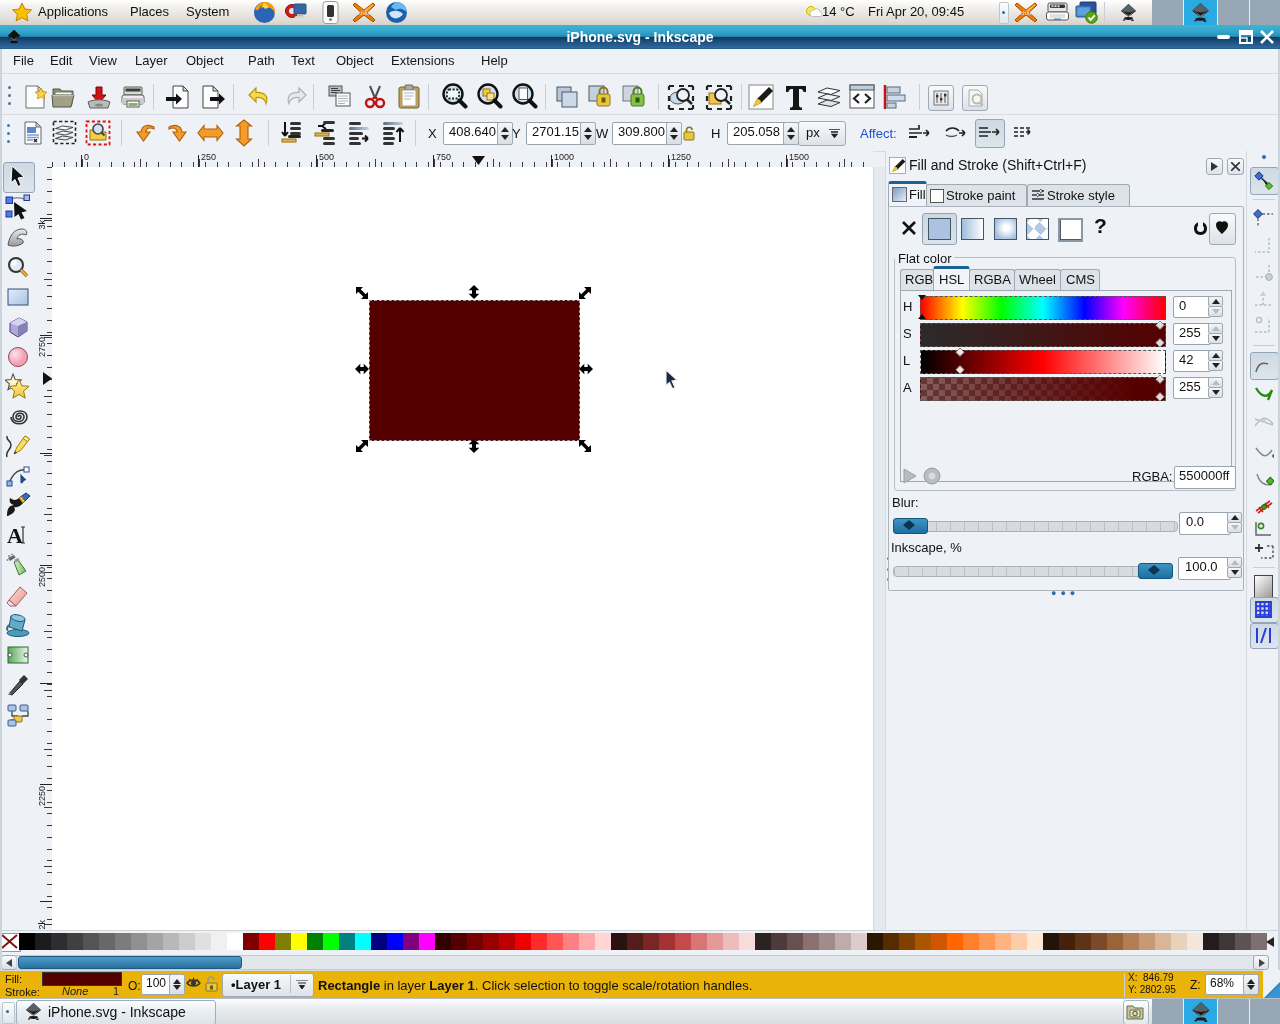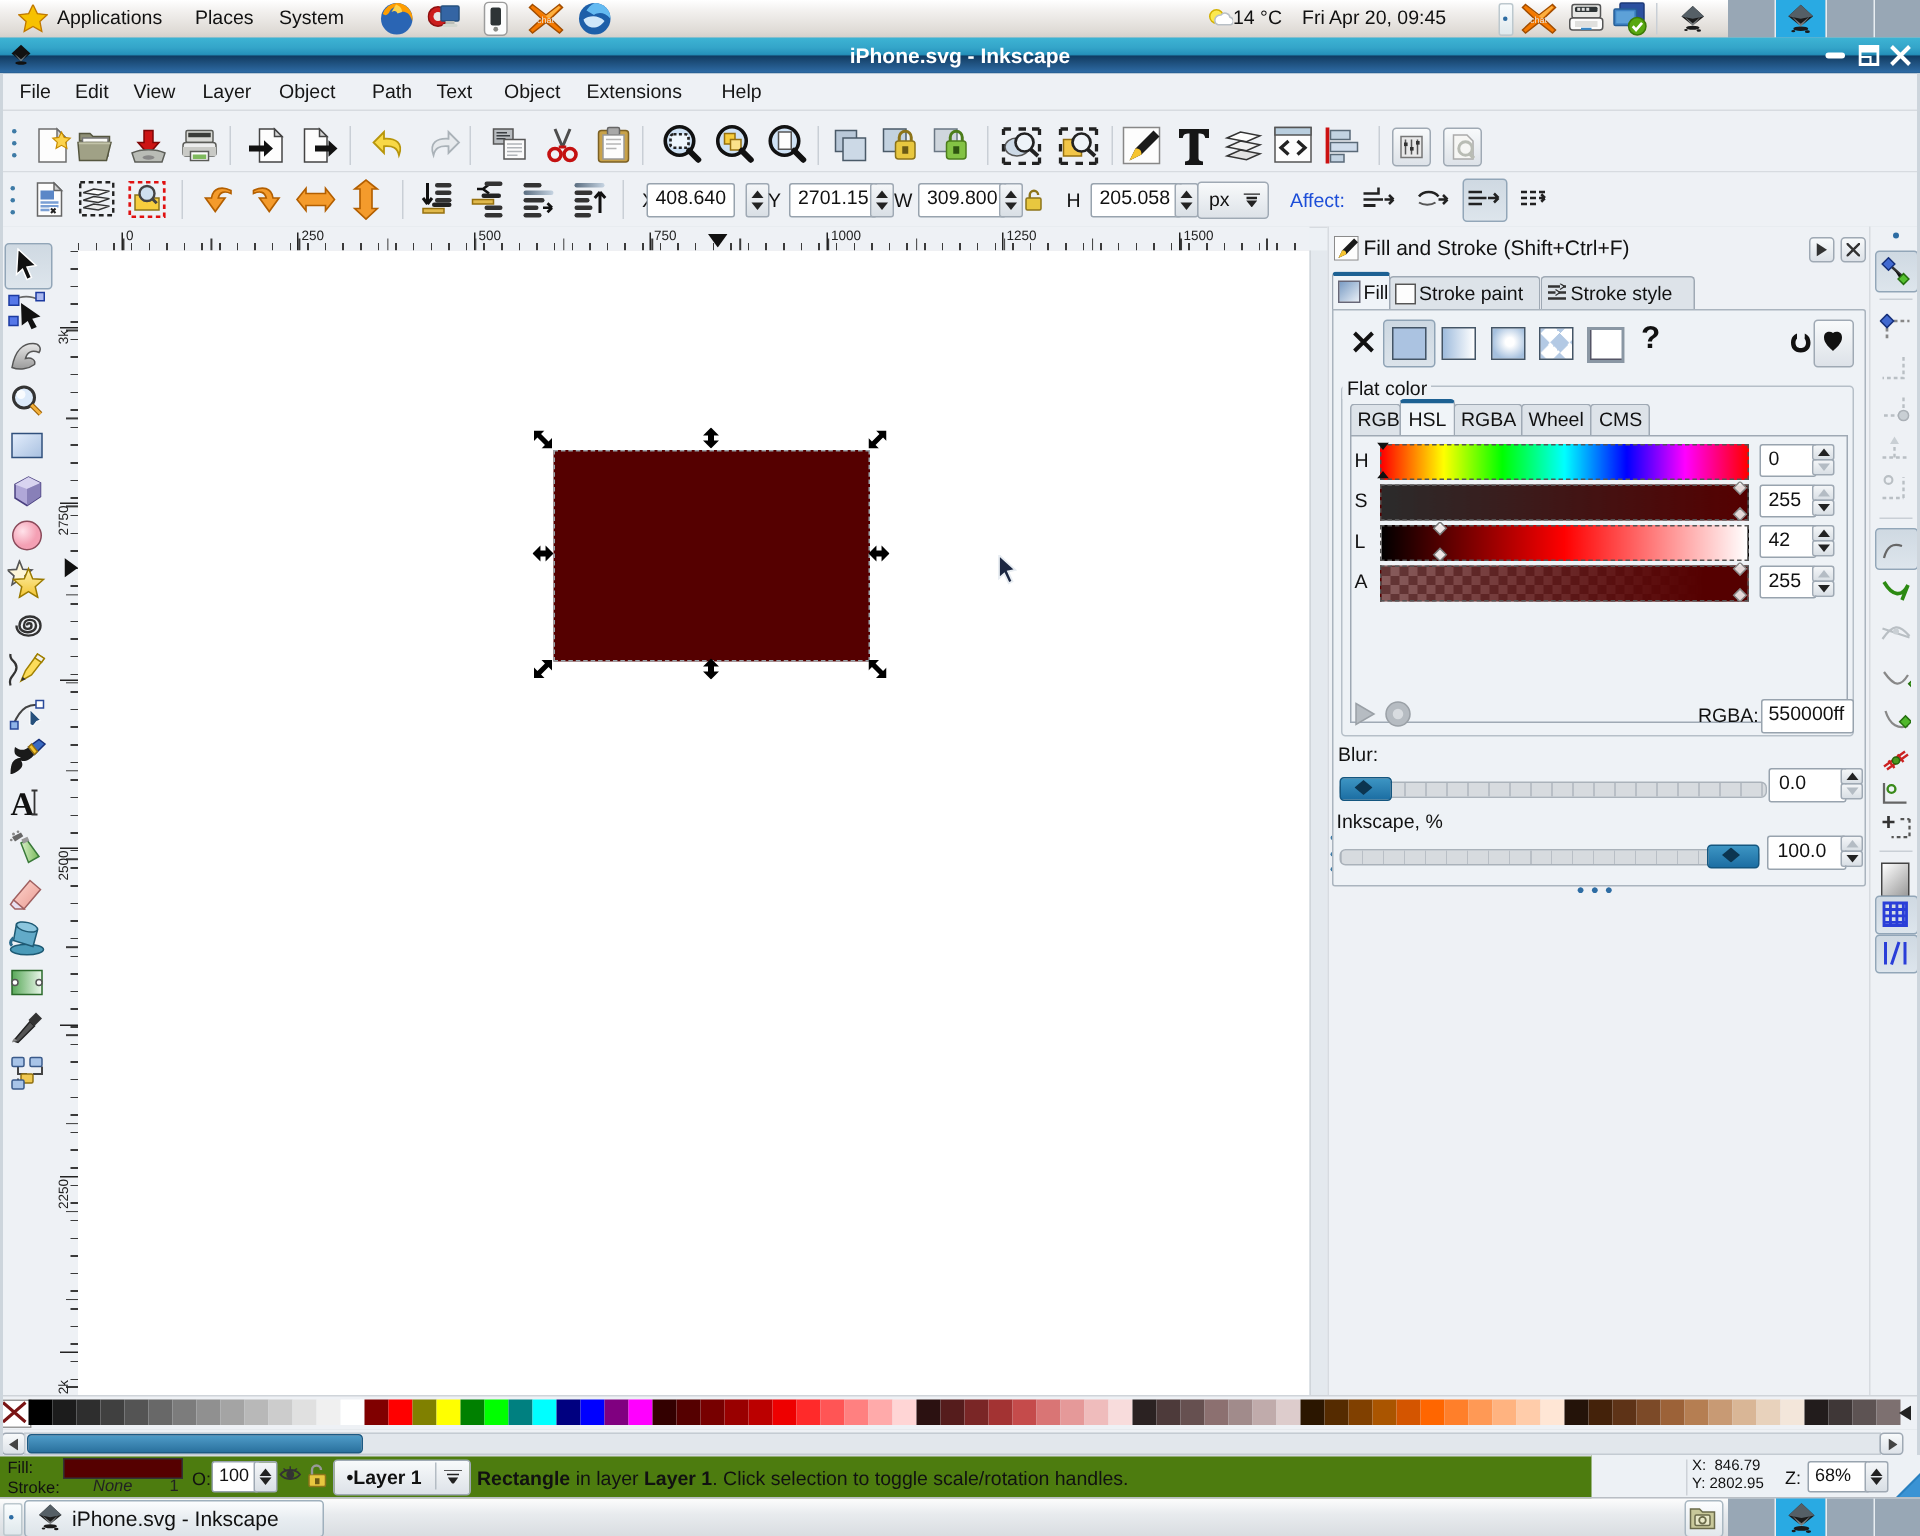--- a/index.html
+++ b/index.html
@@ -37,21 +37,21 @@
 #vscroll{left:873px;top:167px;width:12px;height:763px;background:#e4e9ee;border-left:1px solid #d0d5da;}
 
 #panel{left:885px;top:151px;width:360px;height:779px;background:#eef1f5;border-left:1px solid #d7dbe0;}
 #snapbar{left:1246px;top:151px;width:34px;height:779px;background:#eef1f5;border-left:1px solid #d7dbe0;}
 
 #palette{left:0;top:930px;width:1280px;height:22px;background:#eef1f5;border-top:1px solid #cfd4d9;border-bottom:1px solid #cfd4d9;}
 .pc{position:absolute;top:2px;height:17px;width:16px;}
 
 #hscroll{left:0;top:953px;width:1280px;height:17px;background:#eef1f5;}
 
-#statusbar{left:0;top:970px;width:1061px;height:28px;background:#4d7c0f;border-top:1px solid #d7dbe0;}
+#statusbar{left:0;top:970px;width:1263px;height:28px;background:#eab308;border-top:1px solid #d7dbe0;}
 
 #taskbar{left:0;top:998px;width:1280px;height:26px;
  background:linear-gradient(180deg,#fdfdfd 0%,#e8ebee 40%,#d8dce0 100%);border-top:1px solid #b9bec4;}
 
 .entry{position:absolute;background:#fff;border:1px solid #98a3ae;border-radius:2px;
  font-size:13px;color:#111;}
 .btn{position:absolute;background:linear-gradient(180deg,#f8fafb,#dde2e8);
  border:1px solid #9fa9b4;border-radius:3px;}
 .sep{position:absolute;width:1px;background:#c9cfd6;}
 .grip{position:absolute;width:8px;display:flex;flex-direction:column;justify-content:space-around;align-items:center;}
@@ -417,21 +417,21 @@
  <svg class="abs" style="left:382px;top:5px" width="26" height="26" viewBox="0 0 26 26">
         <rect x="1" y="2" width="20" height="3" rx="1.5" fill="url(#gb1)"></rect>
         <rect x="1" y="7" width="12" height="3" rx="1.5" fill="#333"></rect>
         <rect x="1" y="12" width="10" height="3" rx="1.5" fill="#333"></rect>
         <rect x="1" y="17" width="12" height="3" rx="1.5" fill="#333"></rect>
         <rect x="1" y="22" width="11" height="3" rx="1.5" fill="#333"></rect>
         <path d="M18 22v-14m0 0l-3.5 4m3.5-4l3.5 4" stroke="#111" stroke-width="2" fill="none"></path>
       </svg>
  <span class="sep" style="left:415px;top:5px;height:26px"></span>
  <span class="abs" style="left:428px;top:11px;font-size:13px;color:#111">X</span>
- <span class="entry" style="left:431px;top:7px;width:50px;height:20px;padding:1px 2px 0 5px">408.640</span>
+ <span class="entry" style="left:443px;top:7px;width:50px;height:20px;padding:1px 2px 0 5px">408.640</span>
  <span class="abs spin" style="left:497px;top:7px"></span>
  <span class="abs" style="left:512px;top:11px;font-size:13px;color:#111">Y</span>
  <span class="entry" style="left:526px;top:7px;width:50px;height:20px;padding:1px 2px 0 5px">2701.15</span>
  <span class="abs spin" style="left:580px;top:7px"></span>
  <span class="abs" style="left:596px;top:11px;font-size:13px;color:#111">W</span>
  <span class="entry" style="left:612px;top:7px;width:50px;height:20px;padding:1px 2px 0 5px">309.800</span>
  <span class="abs spin" style="left:666px;top:7px"></span>
  <svg class="abs" style="left:682px;top:10px" width="14" height="16" viewBox="0 0 14 16">
         <rect x="2" y="7" width="10" height="8" rx="1" fill="#e8c73f" stroke="#8d741a"></rect>
         <path d="M4.5 7V5a2.8 2.8 0 0 1 5.6 0" fill="none" stroke="#8d741a" stroke-width="1.6"></path>

